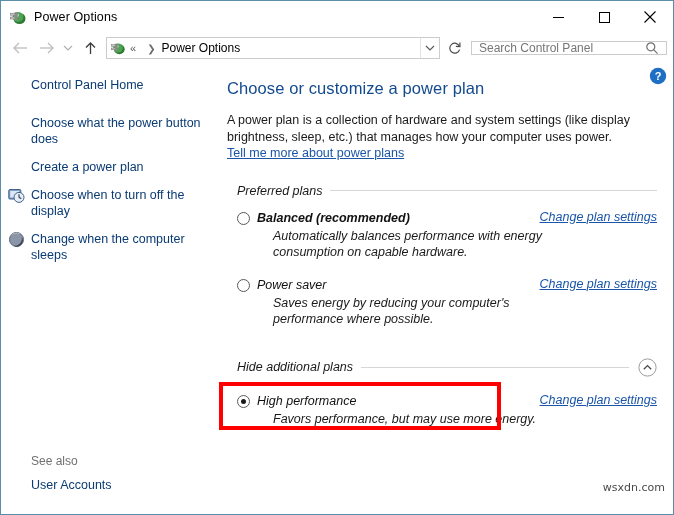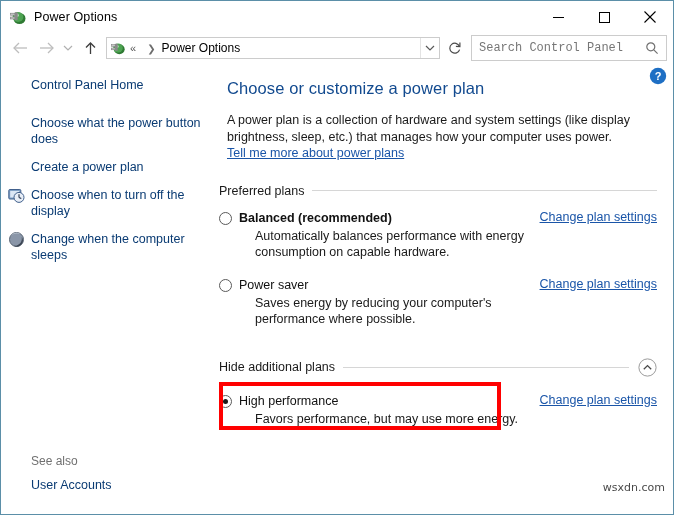--- a/index.html
+++ b/index.html
@@ -124,28 +124,27 @@
     flex:none;
     border-left: 1px solid #e3e3e3;
   }
   .refreshbtn {
     width: 20px; height: 22px;
     display:flex; align-items:center; justify-content:center;
     flex:none; margin-right: 6px;
   }
   .searchbox {
     width: 196px;
-    height: 26px;
+    height: 14px;
     border: 1px solid #cccccc;
     background: #fff;
     display: flex;
     align-items: center;
     box-sizing: border-box;
     flex: none;
-    font-family: Liberation Mono, monospace;
   }
   .search-text {
     font-size: 12px;
     color: #767676;
     margin-left: 7px;
     flex: 1 1 auto;
     white-space: nowrap;
   }
   .search-ico { margin-right: 7px; flex:none; display:flex; }
 
@@ -231,23 +230,24 @@
     line-height: 16.5px;
     margin: 14px 0 0 8px;
     max-width: 404px;
   }
   .intro a {
     color: #1a55a8;
     text-decoration: underline;
   }
 
   .group {
-    margin-left: 0;
+    margin-left: 18px;
     margin-top: 22px;
     position: relative;
+    font-style: italic;
   }
   .group-head {
     display: flex;
     align-items: center;
     font-size: 12.5px;
     color: #1a1a1a;
   }
   .group-head .rule {
     flex: 1 1 auto;
     height: 1px;

